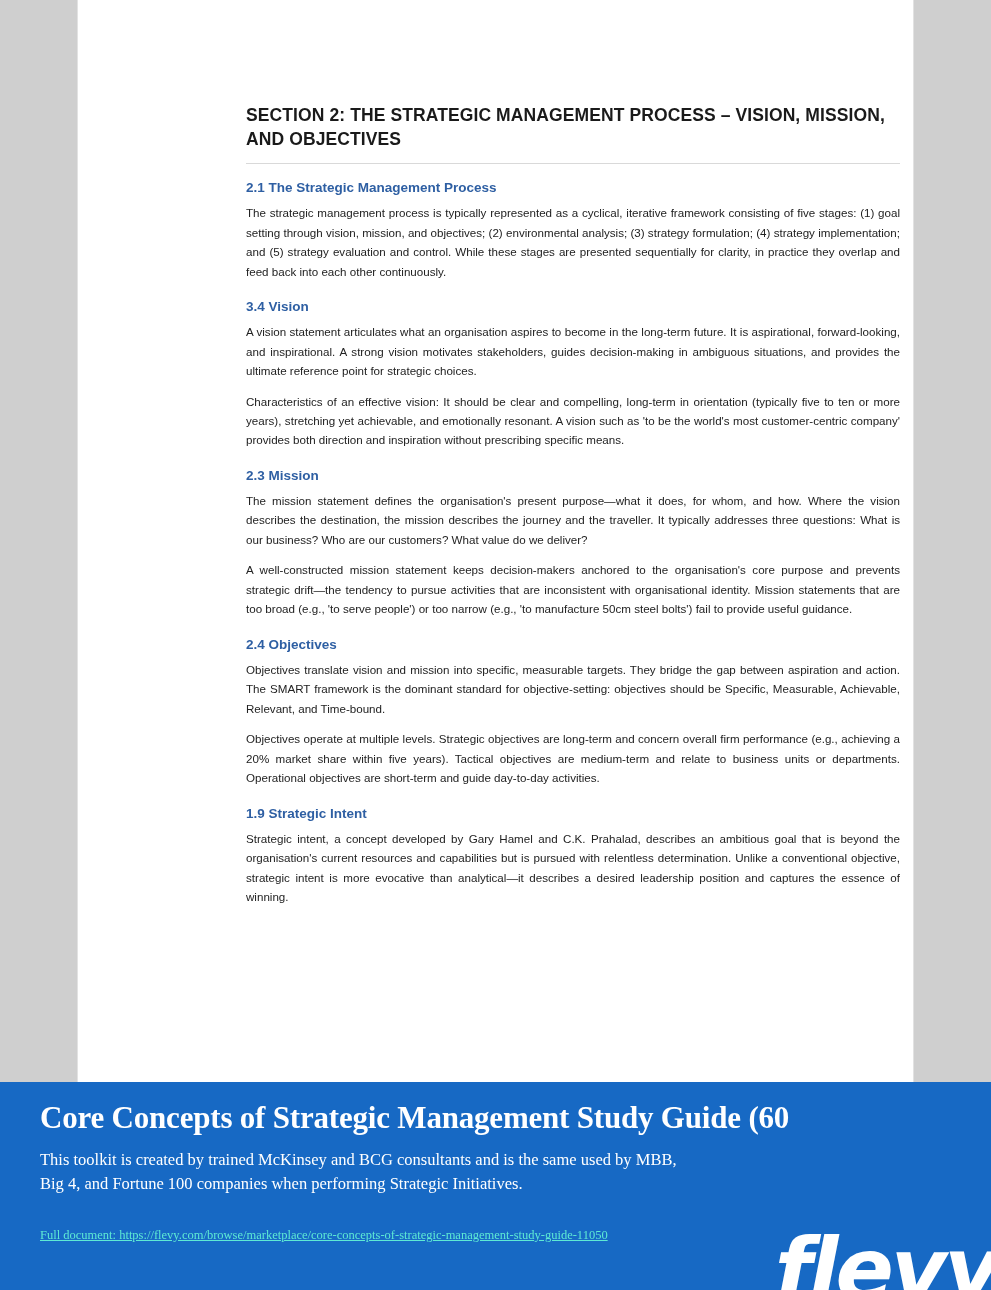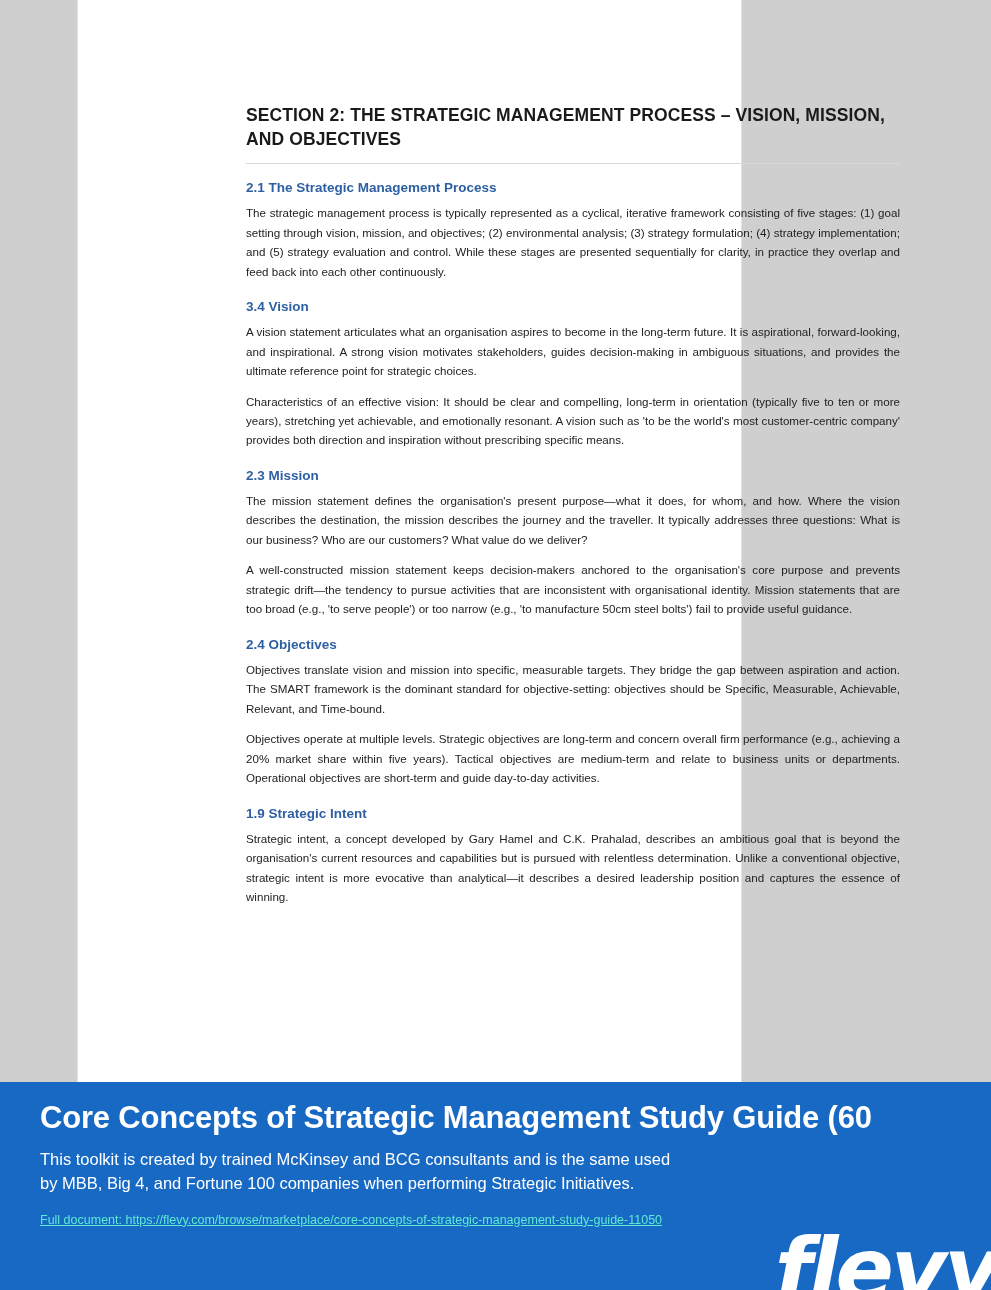--- a/index.html
+++ b/index.html
@@ -19,21 +19,21 @@
   .backdrop {
     position: absolute;
     inset: 0;
     background: #cfcfcf;
   }
 
   .page-sheet {
     position: absolute;
     left: 78px;
     top: 0;
-    width: 663px;
+    width: 835px;
     height: 1082px;
     background: #ffffff;
     box-shadow: 0 0 0 1px #e2e2e2;
   }
 
   .doc-body {
     position: absolute;
     left: 168px;
     top: 104px;
     width: 654px;
@@ -78,35 +78,36 @@
     width: 991px;
     height: 208px;
     background: #1769c4;
     overflow: hidden;
   }
   .banner-inner {
     position: absolute;
     left: 40px;
     top: 18px;
     right: 0;
+    font-family: Liberation Serif, serif;
   }
   .banner-title {
     color: #ffffff;
     font-size: 31px;
     font-weight: bold;
     letter-spacing: -0.2px;
     white-space: nowrap;
     margin: 0 0 12px 0;
   }
   .banner-sub {
     color: #ffffff;
     font-size: 16.5px;
     line-height: 1.45;
     max-width: 640px;
-    margin: 0 0 14px 0;
+    margin: 0 0 29px 0;
   }
   .banner-link {
     color: #5eead4;
     font-size: 12.5px;
     text-decoration: underline;
     white-space: nowrap;
   }
   .flevy-logo {
     position: absolute;
     right: -6px;

